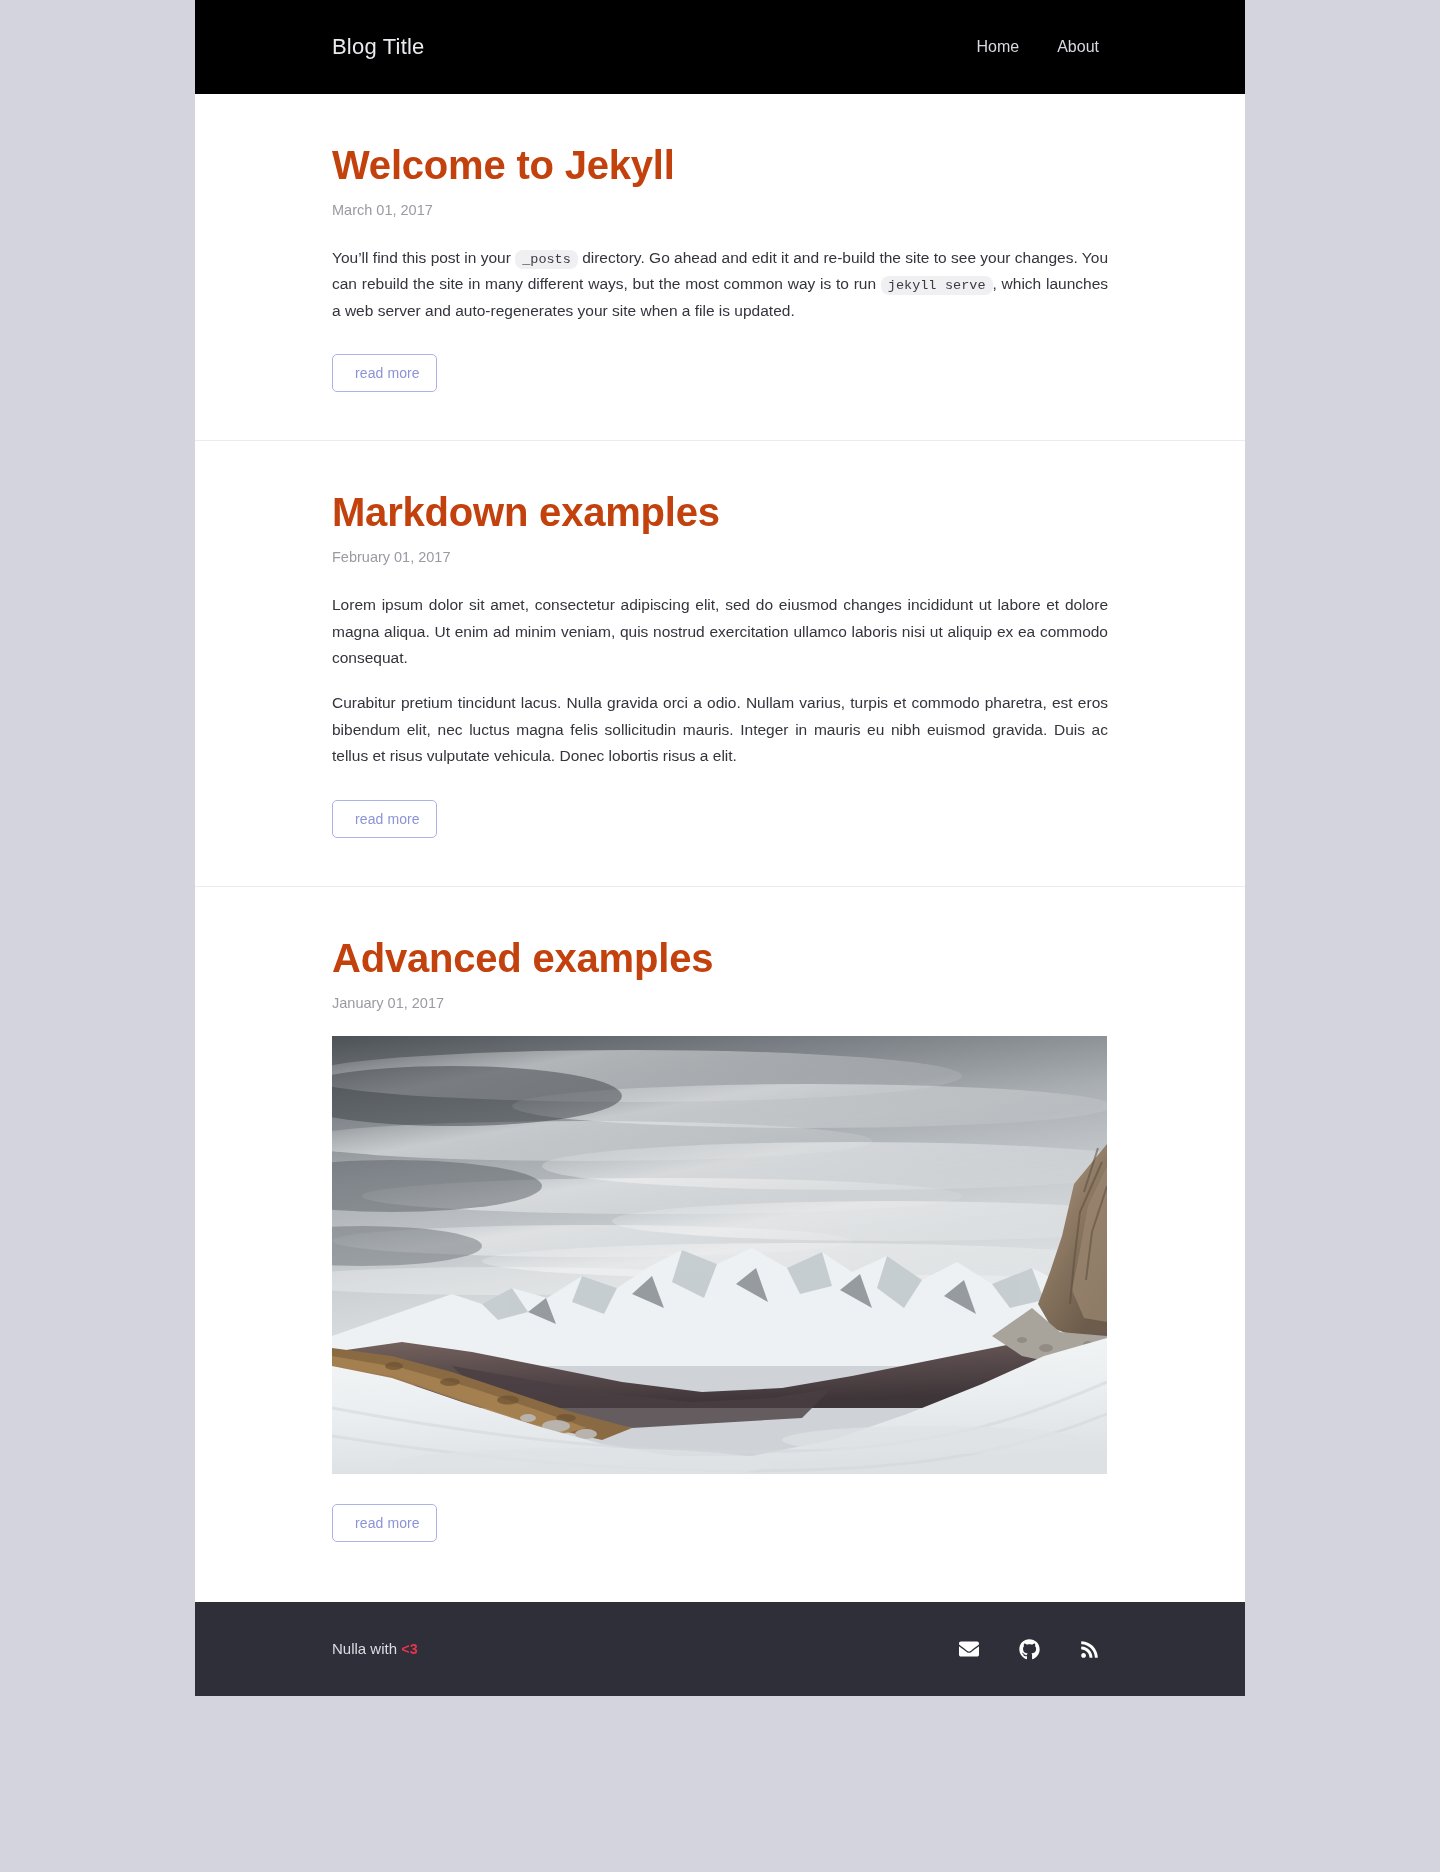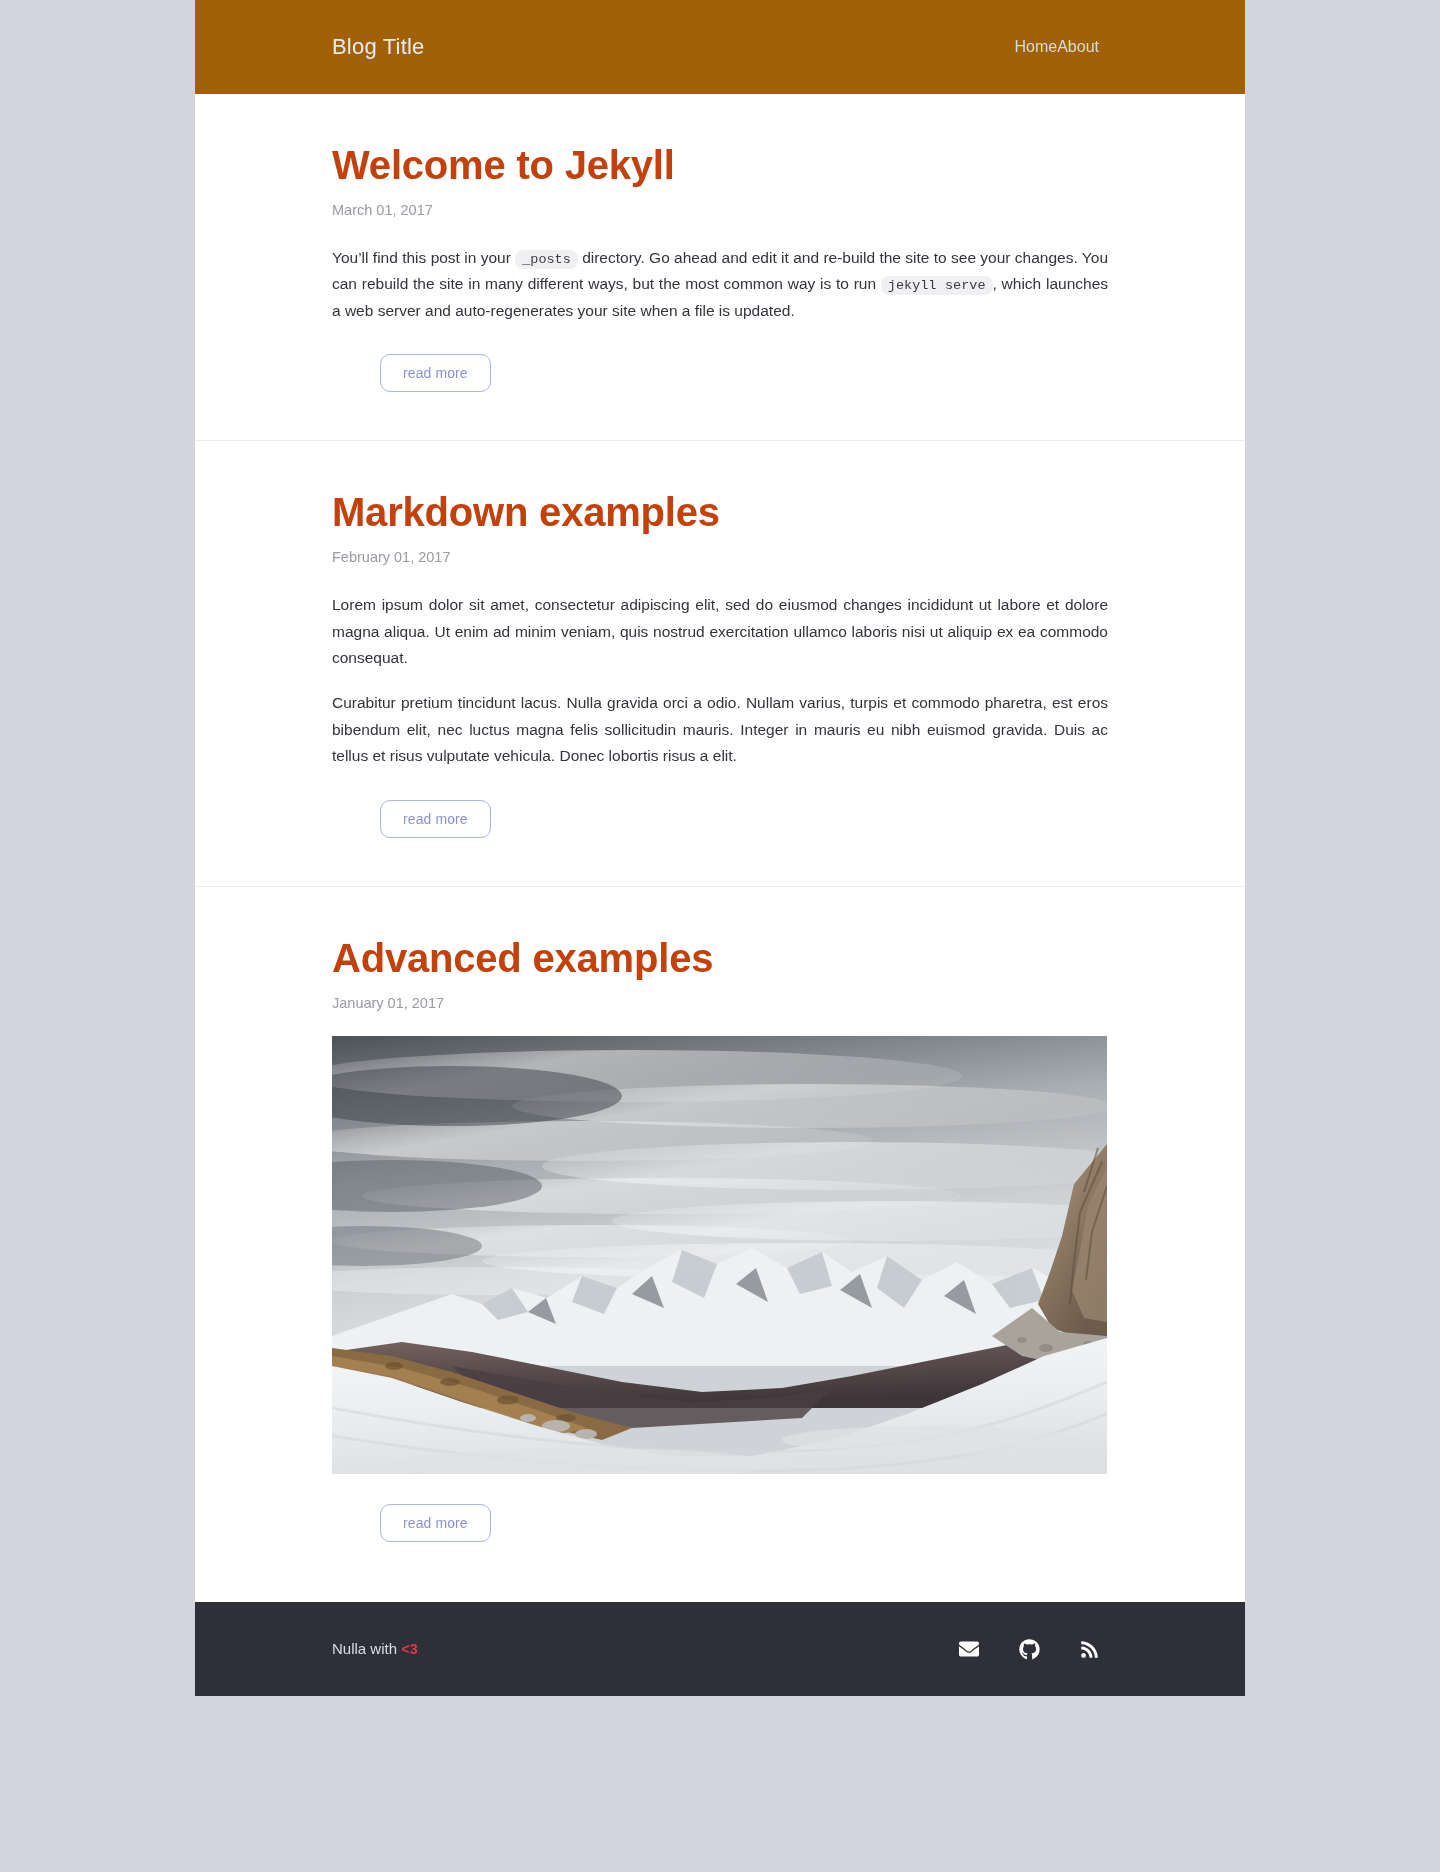--- a/index.html
+++ b/index.html
@@ -18,39 +18,40 @@
 
   
   .page {
     width: 1050px;
     margin: 0 auto;
     background: #ffffff;
   }
 
   
   .site-header {
-    background: #a16207;
+    background: #000000;
     height: 94px;
     display: flex;
     align-items: center;
     padding: 0 137px;
   }
   .site-title {
     color: #e9eaee;
     font-size: 22px;
     font-weight: 400;
     letter-spacing: 0.2px;
     text-decoration: none;
     line-height: 1;
     white-space: nowrap;
   }
   .site-nav {
     margin-left: auto;
     display: flex;
     align-items: flex-start;
+    gap: 38px;
     padding-right: 9px;
   }
   .nav-link {
     color: #d7d9e0;
     font-size: 16px;
     text-decoration: none;
     line-height: 1;
     white-space: nowrap;
   }
 
@@ -118,32 +119,31 @@
     height: 438px;
     overflow: hidden;
     background: #cfd3d8;
     display: block;
   }
   .post-figure svg { display: block; width: 100%; height: 100%; }
 
   .read-more {
     display: inline-block;
     margin-top: 30px;
-    padding: 11px 22px 11px 22px;
+    padding: 11px 16px 11px 22px;
     border: 1px solid #aab2e8;
-    border-radius: 10px;
+    border-radius: 5px;
     background: #ffffff;
     color: #8b93d6;
     font-size: 14px;
     line-height: 1;
     text-decoration: none;
     letter-spacing: 0.1px;
     cursor: pointer;
     font-family: "Liberation Sans", sans-serif;
-    margin-left: 48px;
   }
 
   
   .site-footer {
     background: #2e2f38;
     height: 94px;
     display: flex;
     align-items: center;
     padding: 0 137px;
   }

